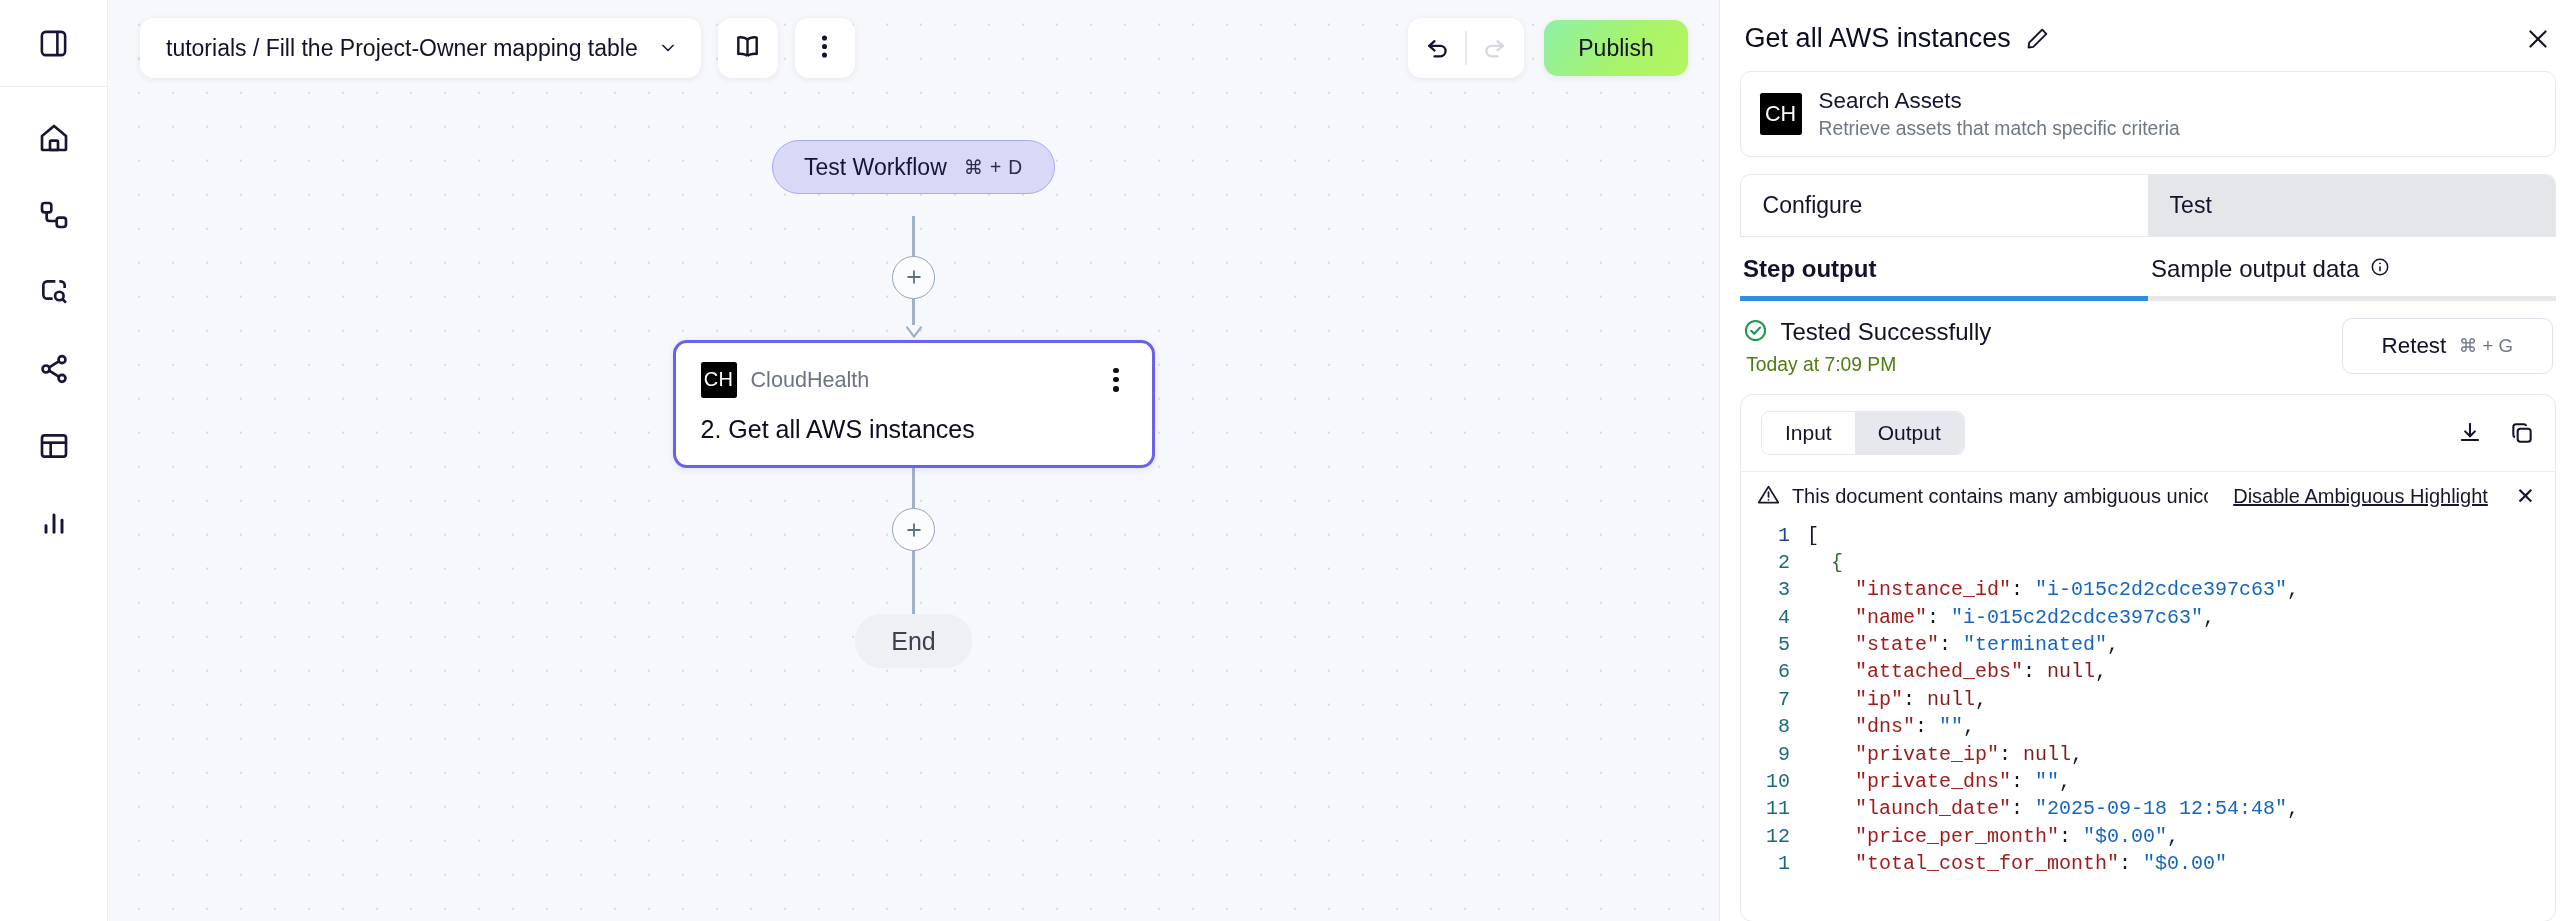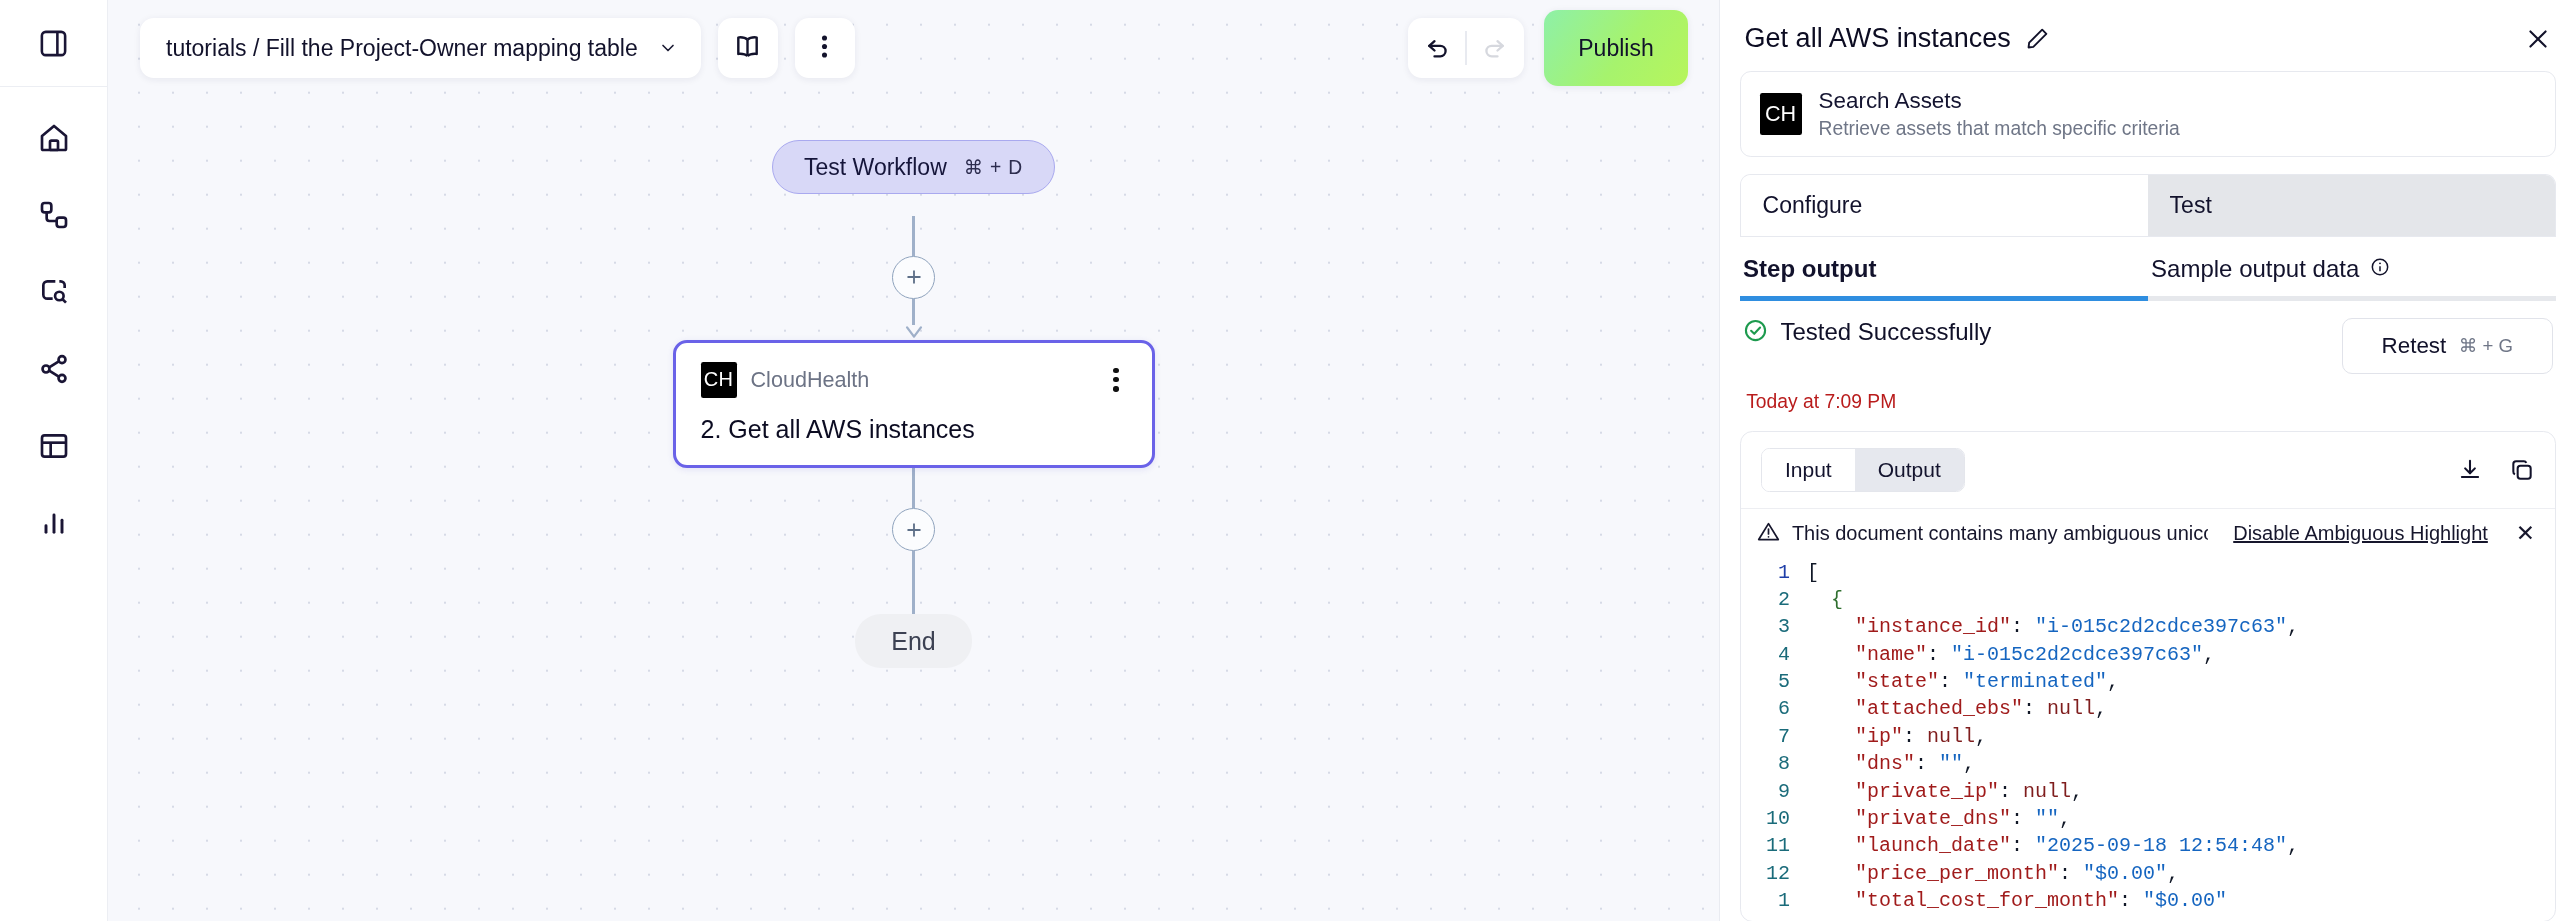--- a/index.html
+++ b/index.html
@@ -49,21 +49,21 @@
     width: 60px; height: 60px; background: #fff; border-radius: 14px;
     display: flex; align-items: center; justify-content: center;
     box-shadow: 0 1.5px 7.7px rgba(30,35,70,.07); cursor: pointer;
   }
   .topbar-right { display: flex; align-items: center; gap: 20px; }
   .undo-group { height: 60px; background: #fff; border-radius: 14px; display: flex; align-items: center;
                 box-shadow: 0 1.5px 7.7px rgba(30,35,70,.07); padding: 0 6.2px; }
   .undo-group .sep { width: 1.5px; height: 34px; background: #e8eaf0; margin: 0 3.1px; }
   .ugbtn { width: 48px; height: 48px; display: flex; align-items: center; justify-content: center; cursor: pointer; border-radius: 9.3px; }
   .publish {
-    height: 76px; min-width: 144px; padding: 0 26px; border-radius: 14px; border: none;
+    height: 56px; min-width: 144px; padding: 0 26px; border-radius: 14px; border: none;
     background: linear-gradient(125deg, #8ef0a8 0%, #a6f36d 55%, #b7f55c 100%);
     color: #11112a; font-size: 23px; font-family: "Liberation Sans", sans-serif;
     display: flex; align-items: center; justify-content: center; cursor: pointer;
     box-shadow: 0 1.5px 7.7px rgba(30,35,70,.07);
   }
 
   
   .flow { position: absolute; left: 0; right: 0; top: 12px; display: flex; flex-direction: column; align-items: center; }
   .flow-inner { width: 482px; margin-top: 128px; display: flex; flex-direction: column; align-items: center; }
   .test-wf {
@@ -119,21 +119,21 @@
   .subtabs { display: flex; align-items: flex-start; border-top: 1.5px solid #e7e9ef; }
   .subtab { flex: 1 1 50%; padding: 18.6px 3.1px 12.4px 3.1px; font-size: 24px; color: #12122c; cursor: pointer; display: flex; align-items: center; gap: 10.8px; }
   .subtab.active { font-weight: bold; }
   .subtab-underline { height: 5.4px; display: flex; }
   .subtab-underline .fill { width: 50%; background: #2f8ee0; }
   .subtab-underline .rest { width: 50%; background: #e6e8ec; }
 
   .status-row { display: flex; align-items: flex-start; padding: 17px 3.1px 3.1px 3.1px; }
   .status-main { display: flex; align-items: center; gap: 12.4px; }
   .status-text { font-size: 24px; color: #101028; }
-  .status-time { font-size: 19.3px; color: #b91c1c; padding: 7.7px 3.1px 0 3.1px; margin-top: 37px; }
+  .status-time { font-size: 19.3px; color: #4d7c0f; padding: 7.7px 3.1px 0 3.1px; }
   .retest {
     margin-left: auto; border: 1.5px solid #e1e3ea; border-radius: 10px; background: #fff;
     padding: 14px 39px; font-size: 22.4px; color: #11112a; display: flex; align-items: center; gap: 12.4px; cursor: pointer;
     font-family: "Liberation Sans", sans-serif;
   }
   .retest .kbd { font-size: 18.6px; color: #6f7687; }
 
   .io-card { margin-top: 15.5px; border: 1.5px solid #e7e9ef; border-radius: 12.4px; overflow: hidden; flex: 1 1 auto; display: flex; flex-direction: column; }
   .io-head { display: flex; align-items: center; padding: 15.5px 20px 15.5px 20px; gap: 35px; }
   .seg { display: flex; border: 1.5px solid #e4e6ec; border-radius: 8.5px; overflow: hidden; }

